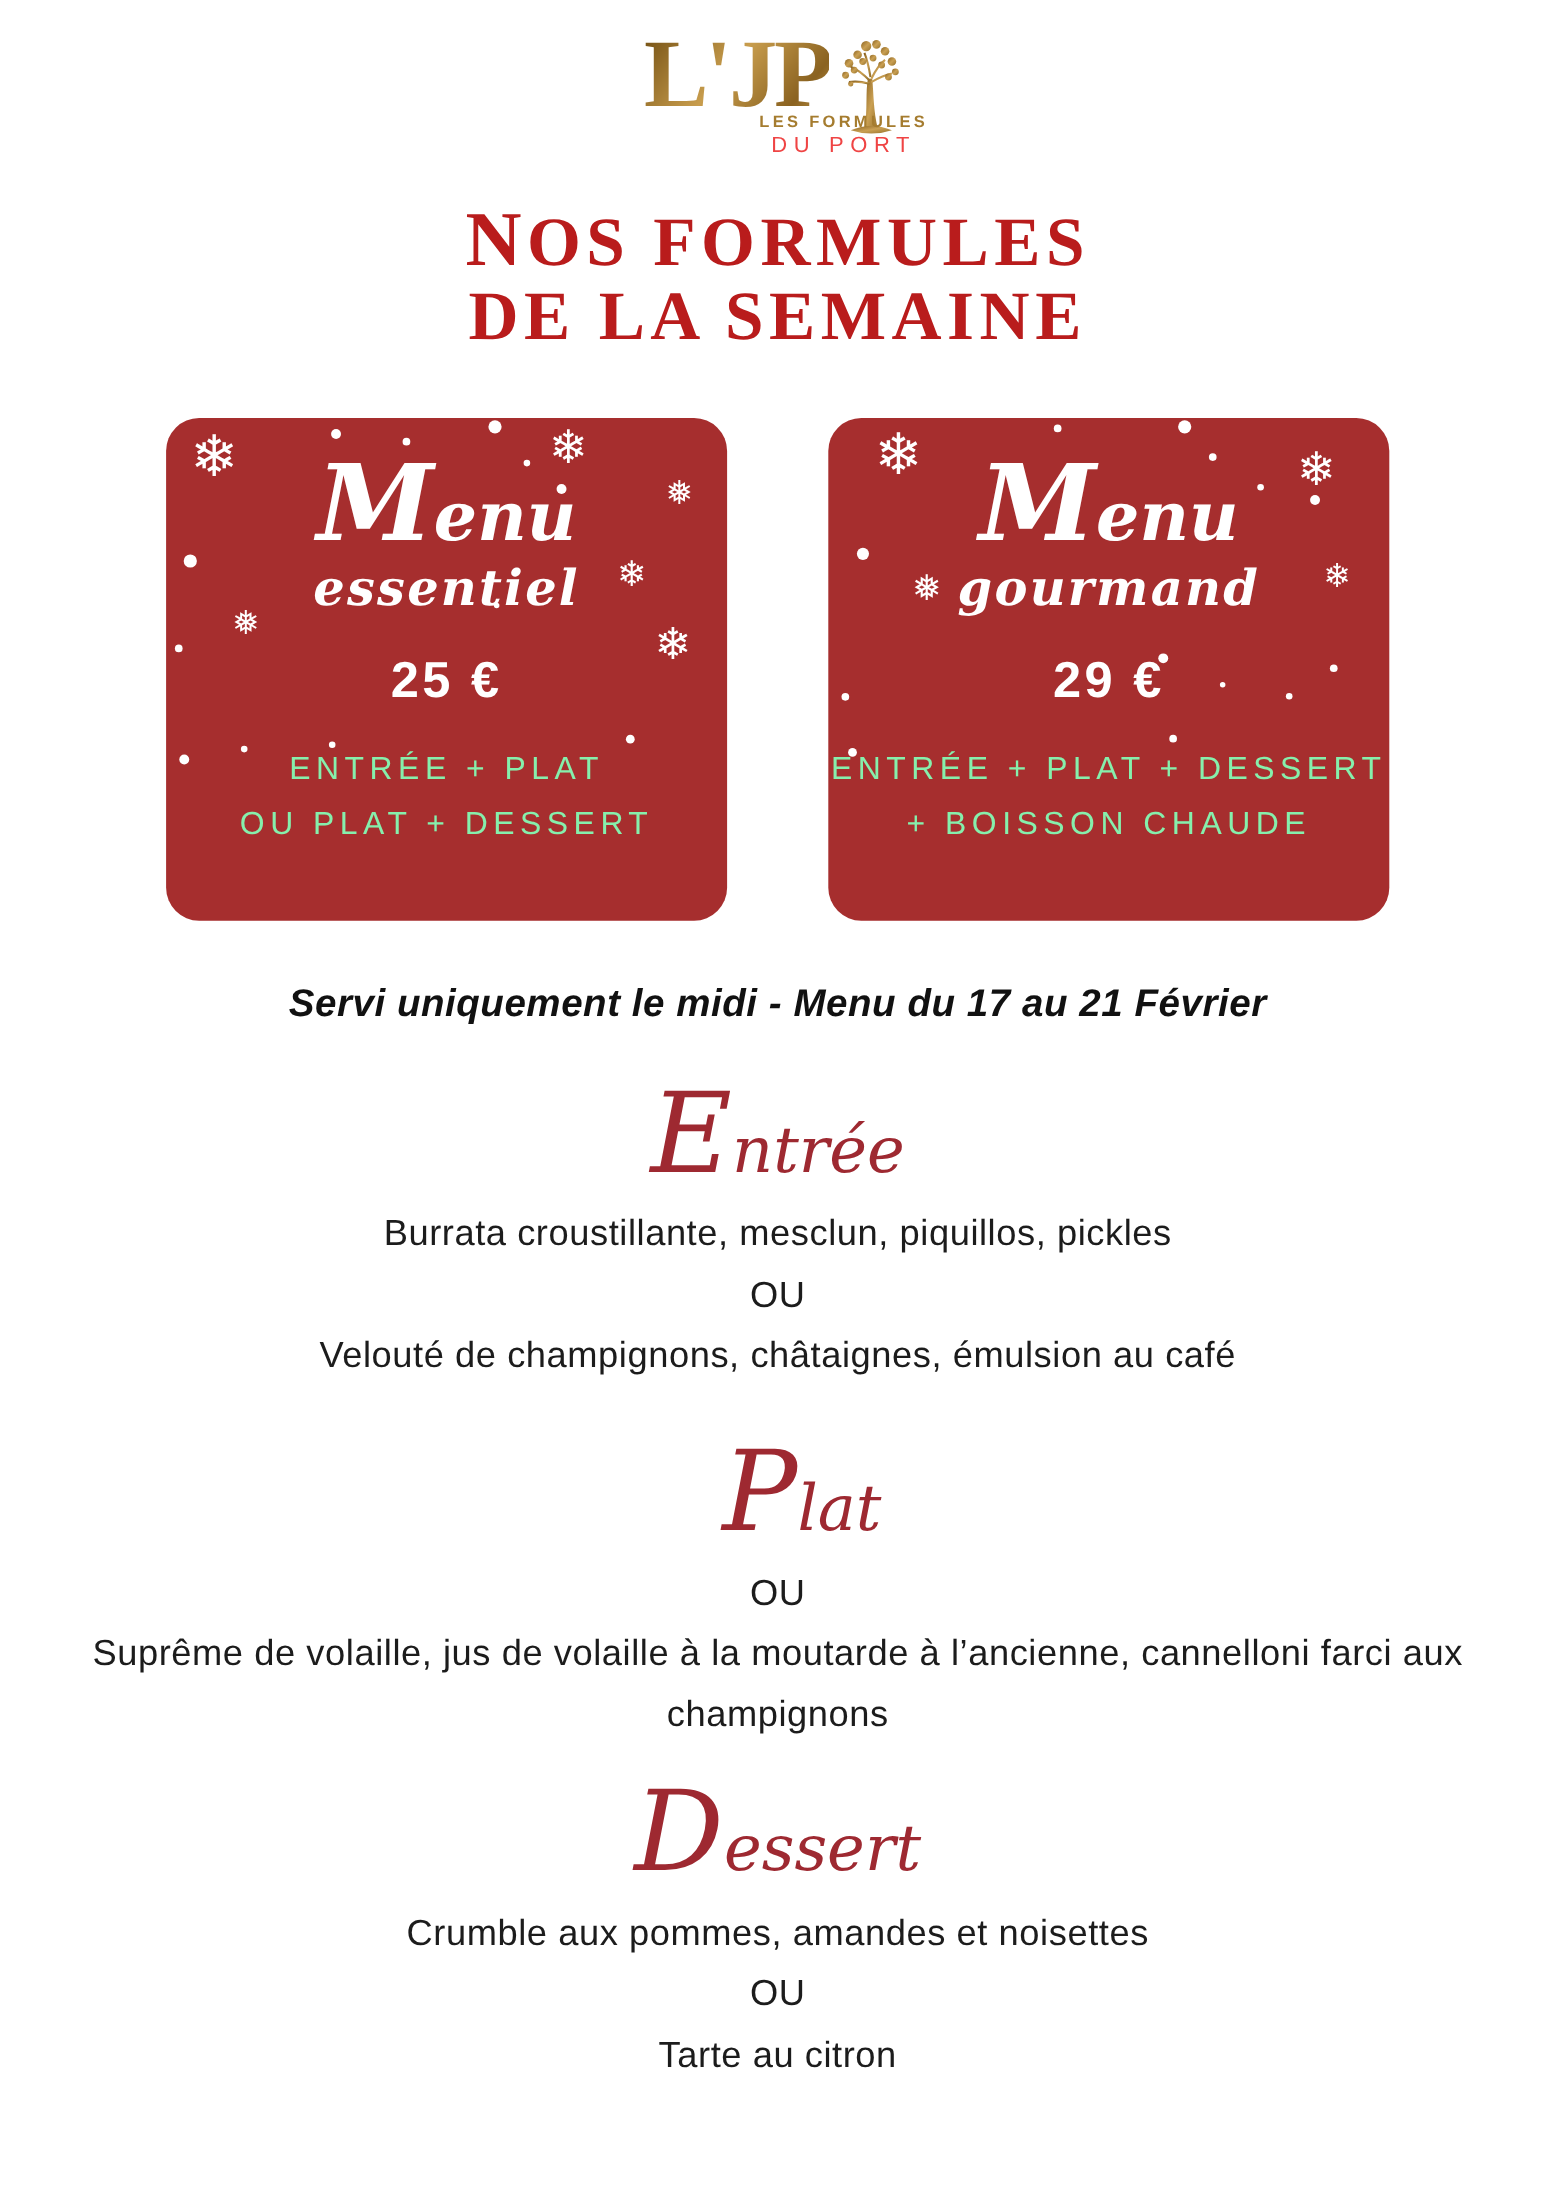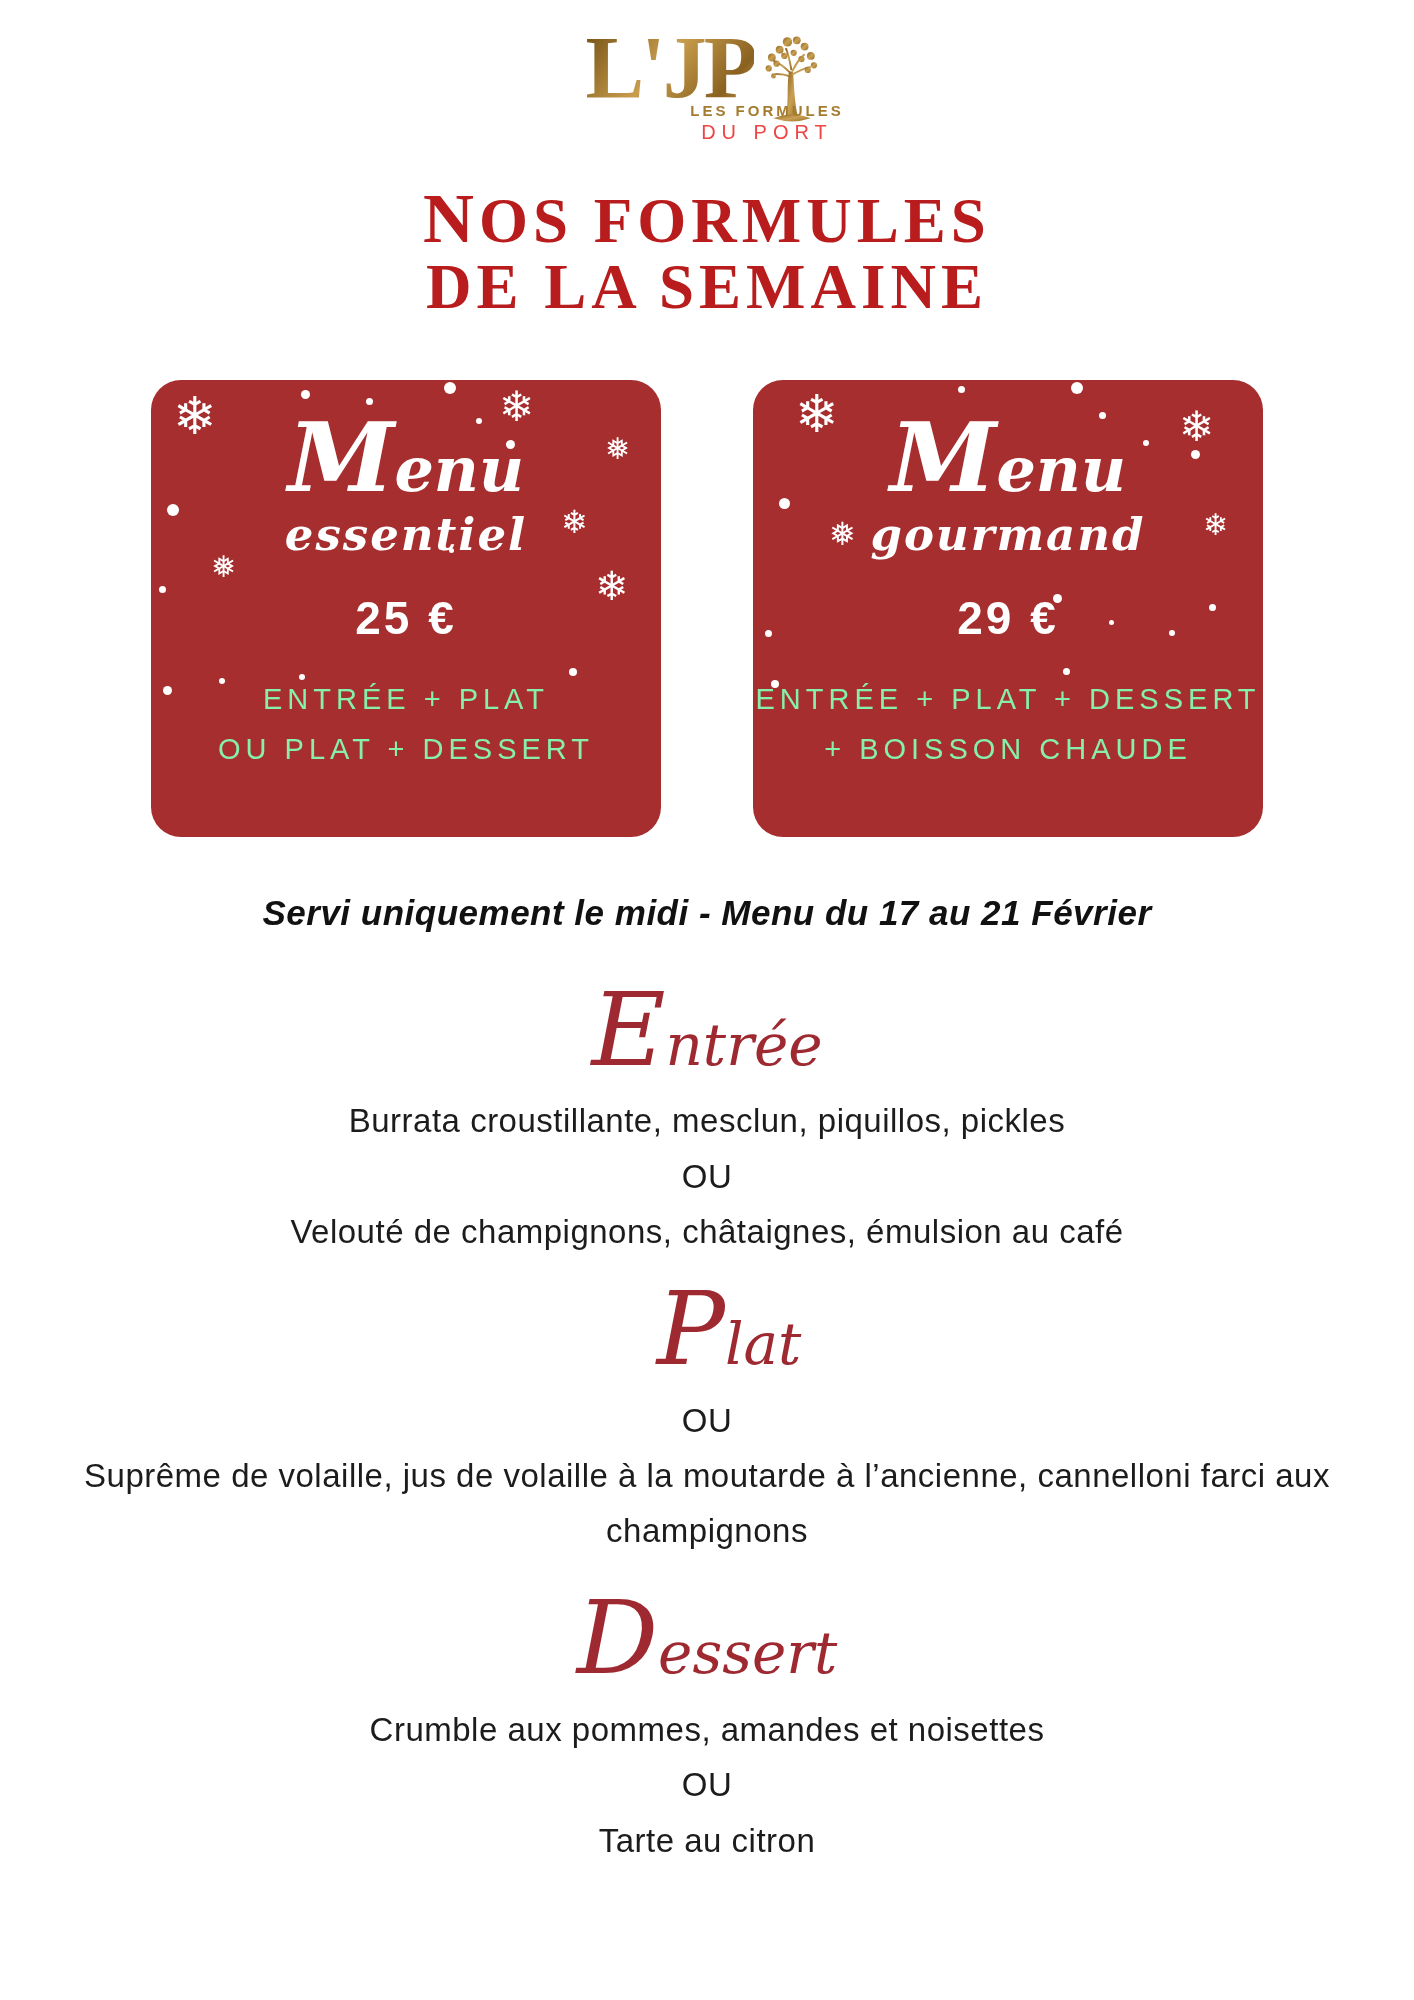--- a/index.html
+++ b/index.html
@@ -58,21 +58,21 @@
   
   .section-heading {
     display:block; margin-top:26px;
     font-family:"DejaVu Serif","Liberation Serif",serif; font-style:italic;
     color:#9e2931; font-size:58px; line-height:1.25;
   }
   .section-heading::first-letter { font-size:1.75em; }
   .section-items { font-size:33px; color:#1c1c1c; line-height:1.68; letter-spacing:0.5px; }
   .section-items .item { display:block; margin:0 auto; max-width:1360px; }
   .sec-entree .section-heading { margin-top:34px; }
-  .sec-plat .section-heading { margin-top:6px;padding-left:44px; }
+  .sec-plat .section-heading { margin-top:33px;padding-left:44px; }
   .sec-dessert .section-heading { margin-top:16px; }
 </style>
 </head>
 <body>
 
 <div class="page">
 
   <header class="logo">
     <div class="logo-row">
       <span class="monogram">L'JP</span>

